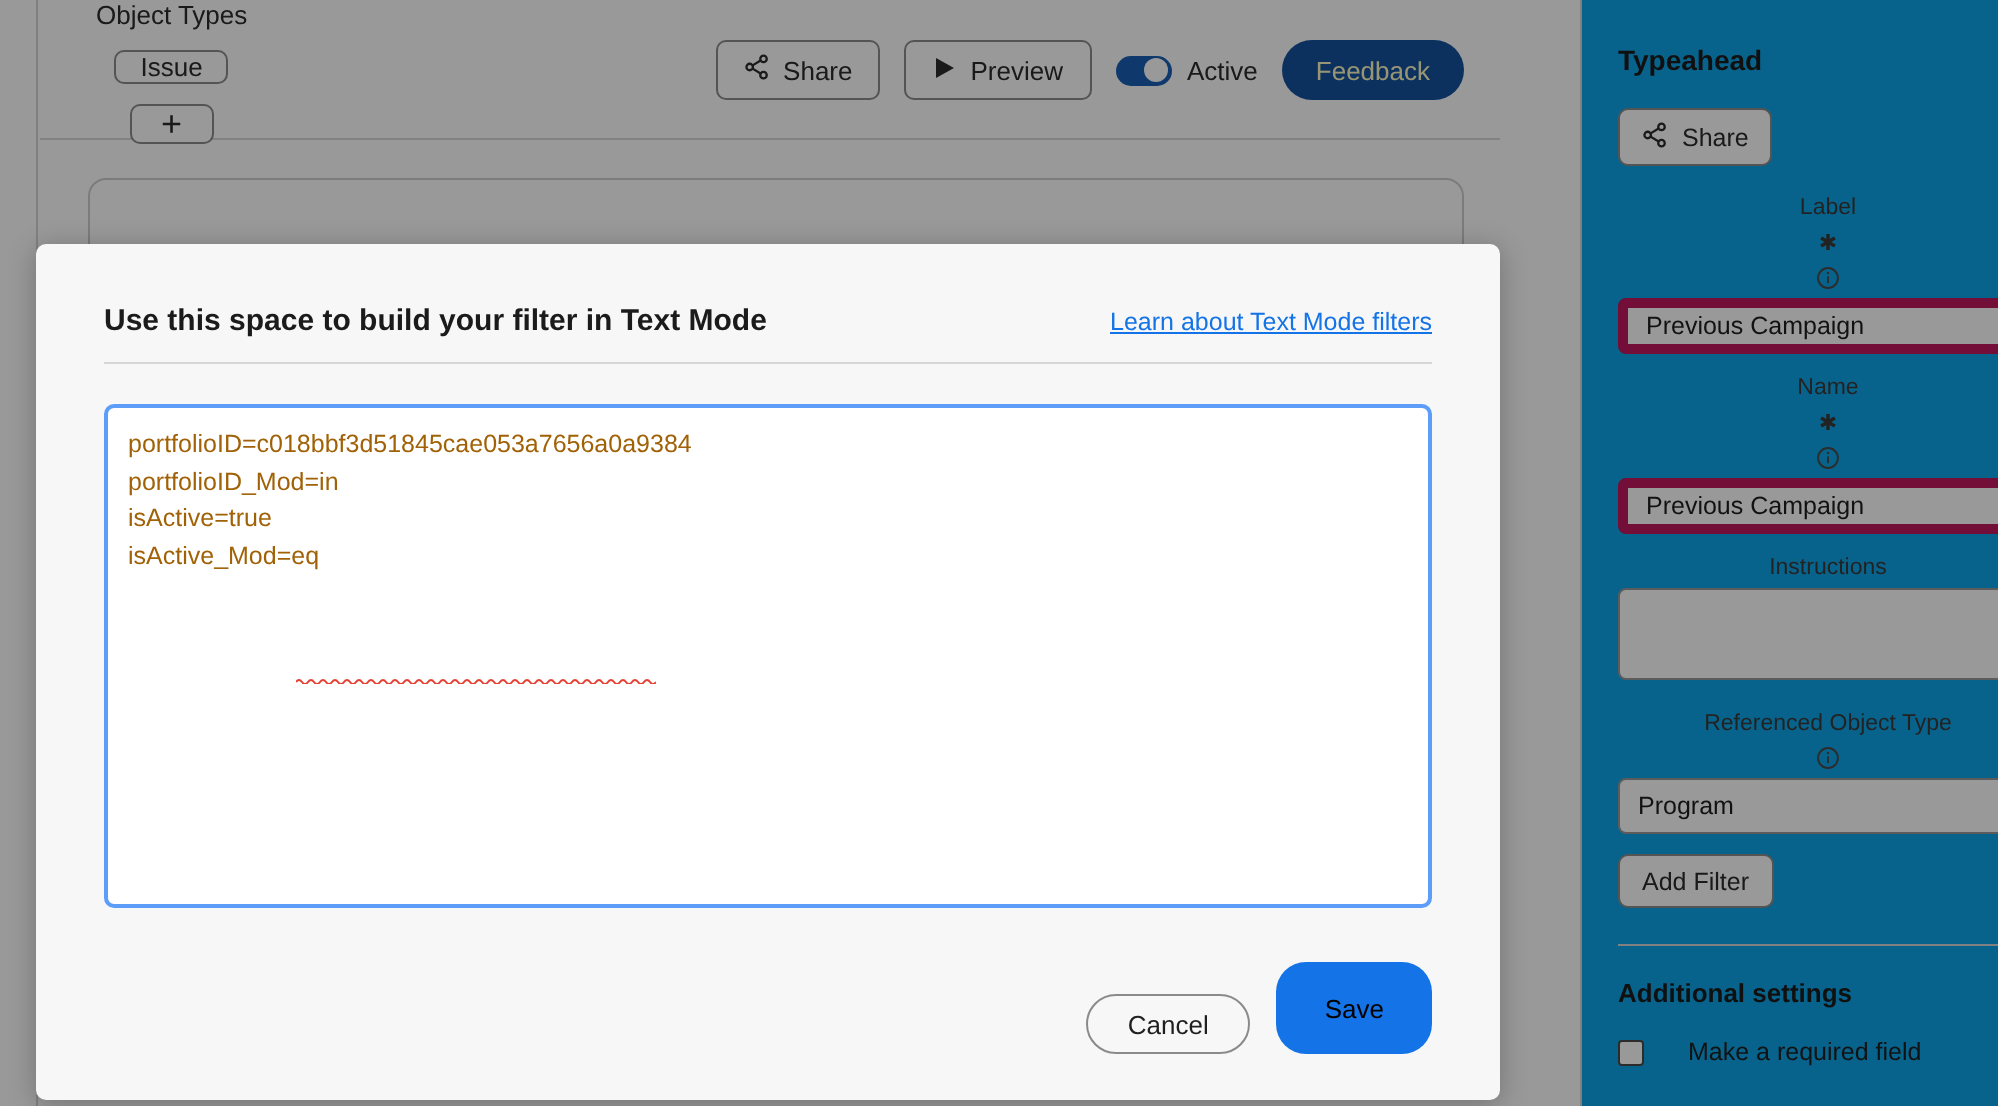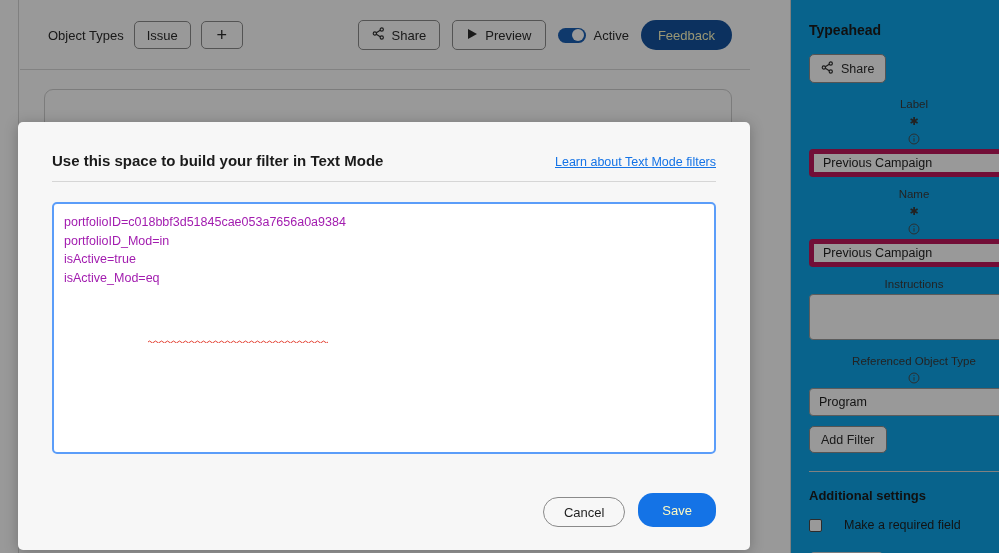--- a/index.html
+++ b/index.html
@@ -47,21 +47,21 @@
   }
   .toolbar {
     position: relative;
     height: 70px;
     border-bottom: 1px solid #d9d9d9;
     box-sizing: border-box;
   }
   .toolbar-left {
     position: absolute;
     left: 28px; top: 0; height: 70px;
-    display: flex; align-items: center; gap: 10px;
+    display: flex; align-items: center; gap: 10px; flex-direction: column;
   }
   .toolbar-label {
     font-size: 13px;
     color: #2c2c2c;
   }
   .chip-btn {
     min-width: 42px;
     height: 28px;
     padding: 0 12px;
     border: 1px solid #8c8c8c;
@@ -302,21 +302,21 @@
     position: absolute;
     left: 34px; top: 80px;
     width: 664px; height: 252px;
     box-sizing: border-box;
     border: 2px solid #5b9df9;
     border-radius: 5px;
     background: #ffffff;
     padding: 9px 10px;
     font-family: "Liberation Sans", sans-serif;
     font-size: 12.5px;
-    color: #a21caf;
+    color: #a16207;
     line-height: 18.5px;
     resize: none;
     outline: none;
     white-space: pre;
     overflow: auto;
   }
   .spell-underline {
     position: absolute;
     left: 130px; top: 207px;
     width: 180px; height: 3px;
@@ -335,26 +335,26 @@
     padding: 0 20px;
     border: 1px solid #8a8a8a;
     border-radius: 15px;
     background: #f7f7f7;
     font-size: 13px;
     color: #1f1f1f;
     cursor: pointer;
     font-family: "Liberation Sans", sans-serif;
   }
   .save-btn {
-    height: 34px;
+    height: 46px;
     padding: 0 24px;
     border: none;
     border-radius: 15px;
     background: #1473e6;
-    color: #fef9c3;
+    color: #000000;
     font-size: 13px;
     cursor: pointer;
     font-family: "Liberation Sans", sans-serif;
   }
 </style>
 </head>
 <body>
 
 <div id="app-background">
 

